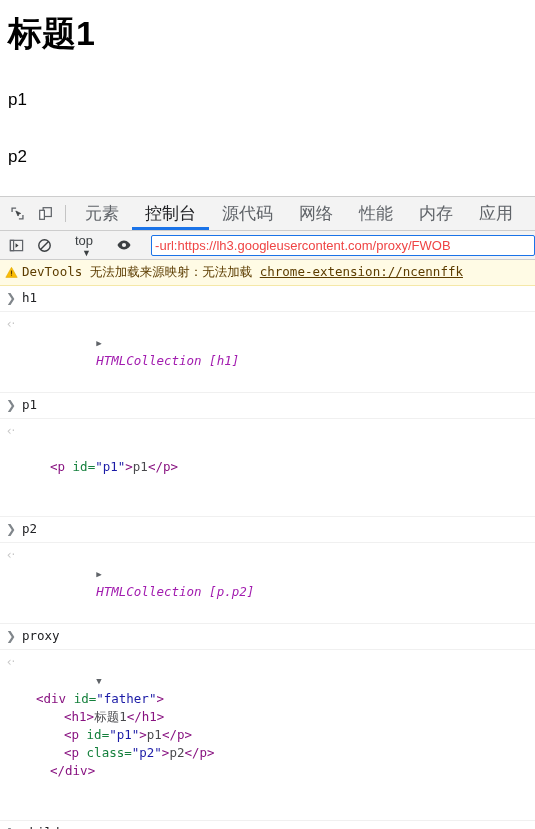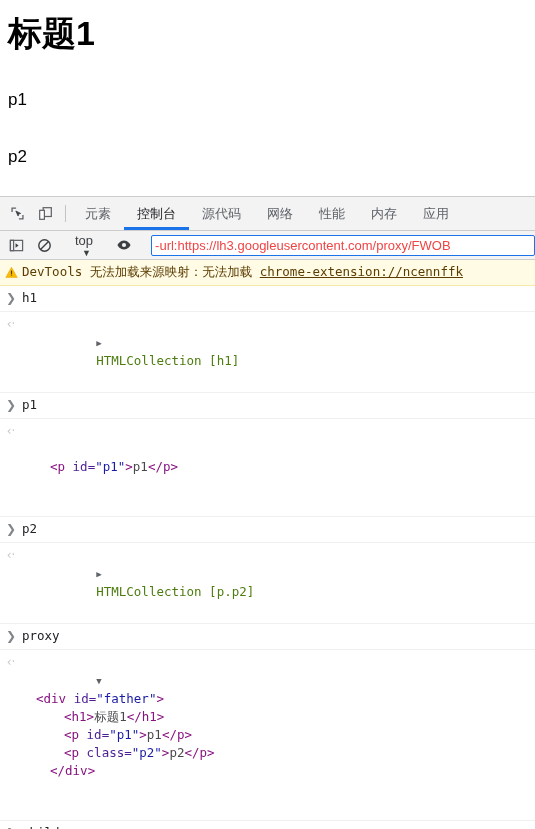--- a/index.html
+++ b/index.html
@@ -61,21 +61,21 @@
   .vsep {
     width: 1px;
     background: #c4c4c4;
     margin: 8px 6px;
     flex: none;
   }
   .tab {
     display: flex;
     align-items: center;
     padding: 0 13px;
-    font-size: 13px;
+    font-size: 17px;
     color: #5f6368;
     cursor: pointer;
     position: relative;
     white-space: nowrap;
   }
   .tab.active { color: #202124; justify-content: center; }
   .tab.active::after {
     content: "";
     position: absolute;
     left: 0; right: 0; bottom: 0;
@@ -172,23 +172,23 @@
   }
   .row.warning .msgtext { color: #5c3c00; }
   .row.warning a.srclink {
     color: #5c3c00;
     text-decoration: underline;
     cursor: pointer;
   }
   .nowrapline { white-space: nowrap; overflow: hidden; }
 
   
-  .tok-obj   { color: #4d7c0f; }
+  .tok-obj   { color: #a21caf; font-style: italic; }
   .tok-tag   { color: #881280; }
-  .tok-attrn { color: #4c1d95; }
+  .tok-attrn { color: #15803d; }
   .tok-attrv { color: #1a1aa6; }
   .tok-punct { color: #881280; }
   .tok-text  { color: #48484c; }
   .tok-plain { color: #202124; }
 
   .arrow {
     display: inline-block;
     width: 10px;
     color: #5f6368;
     font-size: 9px;

